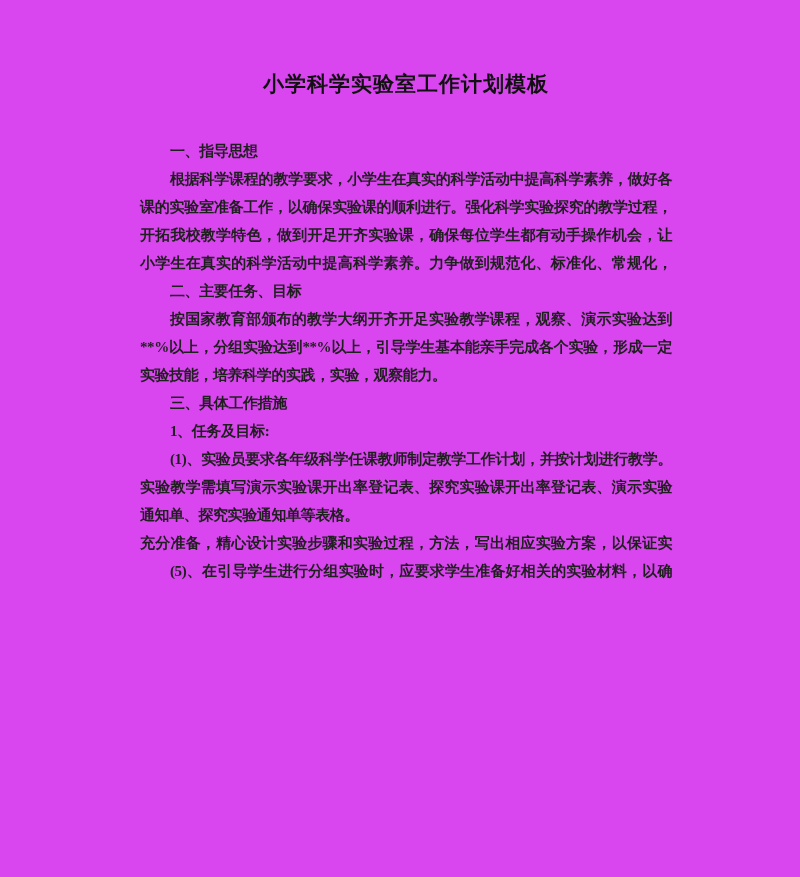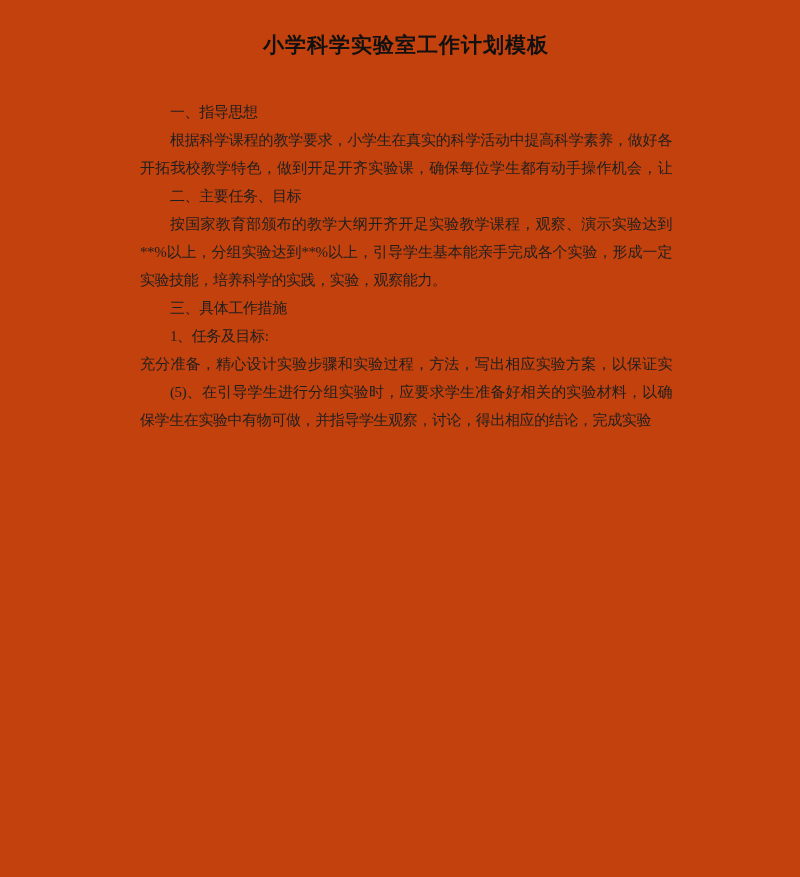--- a/index.html
+++ b/index.html
@@ -11,34 +11,35 @@
     width: 800px;
     height: 877px;
     overflow: hidden;
     font-family: "Liberation Serif", "DejaVu Serif", serif;
     color: #1f1f1f;
   }
   .page {
     box-sizing: border-box;
     width: 800px;
     height: 877px;
-    padding: 28px 128px 0 140px;
-    background: #c2410c;
+    padding: 67px 128px 0 140px;
+    background: #d946ef;
   }
   .doc-title {
     font-size: 21px;
     line-height: 34px;
     font-weight: bold;
     text-align: center;
     letter-spacing: 1px;
     color: #111111;
     margin: 0 0 36px 0;
   }
   .doc-body {
     width: 532px;
+    font-weight: bold;
   }
   .para {
     margin: 0;
   }
   .line {
     font-size: 15px;
     line-height: 28px;
     letter-spacing: -0.4px;
     white-space: normal;
     text-align: justify;
@@ -56,37 +57,43 @@
 <body>
 
 <div class="page">
   <div class="doc-title">小学科学实验室工作计划模板</div>
   <div class="doc-body" id="doc-body">
       <div class="para">
         <div class="line indent">一、指导思想</div>
       </div>
       <div class="para">
         <div class="line indent just">根据科学课程的教学要求，小学生在真实的科学活动中提高科学素养，做好各</div>
+        <div class="line just">课的实验室准备工作，以确保实验课的顺利进行。强化科学实验探究的教学过程，</div>
         <div class="line just">开拓我校教学特色，做到开足开齐实验课，确保每位学生都有动手操作机会，让</div>
+        <div class="line just">小学生在真实的科学活动中提高科学素养。力争做到规范化、标准化、常规化，</div>
       </div>
       <div class="para">
         <div class="line indent">二、主要任务、目标</div>
       </div>
       <div class="para">
         <div class="line indent just">按国家教育部颁布的教学大纲开齐开足实验教学课程，观察、演示实验达到</div>
         <div class="line just">**%以上，分组实验达到**%以上，引导学生基本能亲手完成各个实验，形成一定</div>
         <div class="line">实验技能，培养科学的实践，实验，观察能力。</div>
       </div>
       <div class="para">
         <div class="line indent">三、具体工作措施</div>
       </div>
       <div class="para">
         <div class="line indent">1、任务及目标:</div>
       </div>
       <div class="para">
+        <div class="line indent just">(1)、实验员要求各年级科学任课教师制定教学工作计划，并按计划进行教学。</div>
+        <div class="line just">实验教学需填写演示实验课开出率登记表、探究实验课开出率登记表、演示实验</div>
+        <div class="line">通知单、探究实验通知单等表格。</div>
+      </div>
+      <div class="para">
         <div class="line just">充分准备，精心设计实验步骤和实验过程，方法，写出相应实验方案，以保证实</div>
       </div>
       <div class="para">
         <div class="line indent just">(5)、在引导学生进行分组实验时，应要求学生准备好相关的实验材料，以确</div>
-        <div class="line">保学生在实验中有物可做，并指导学生观察，讨论，得出相应的结论，完成实验</div>
       </div>
     </div>
 </div>
 
 </body></html>

